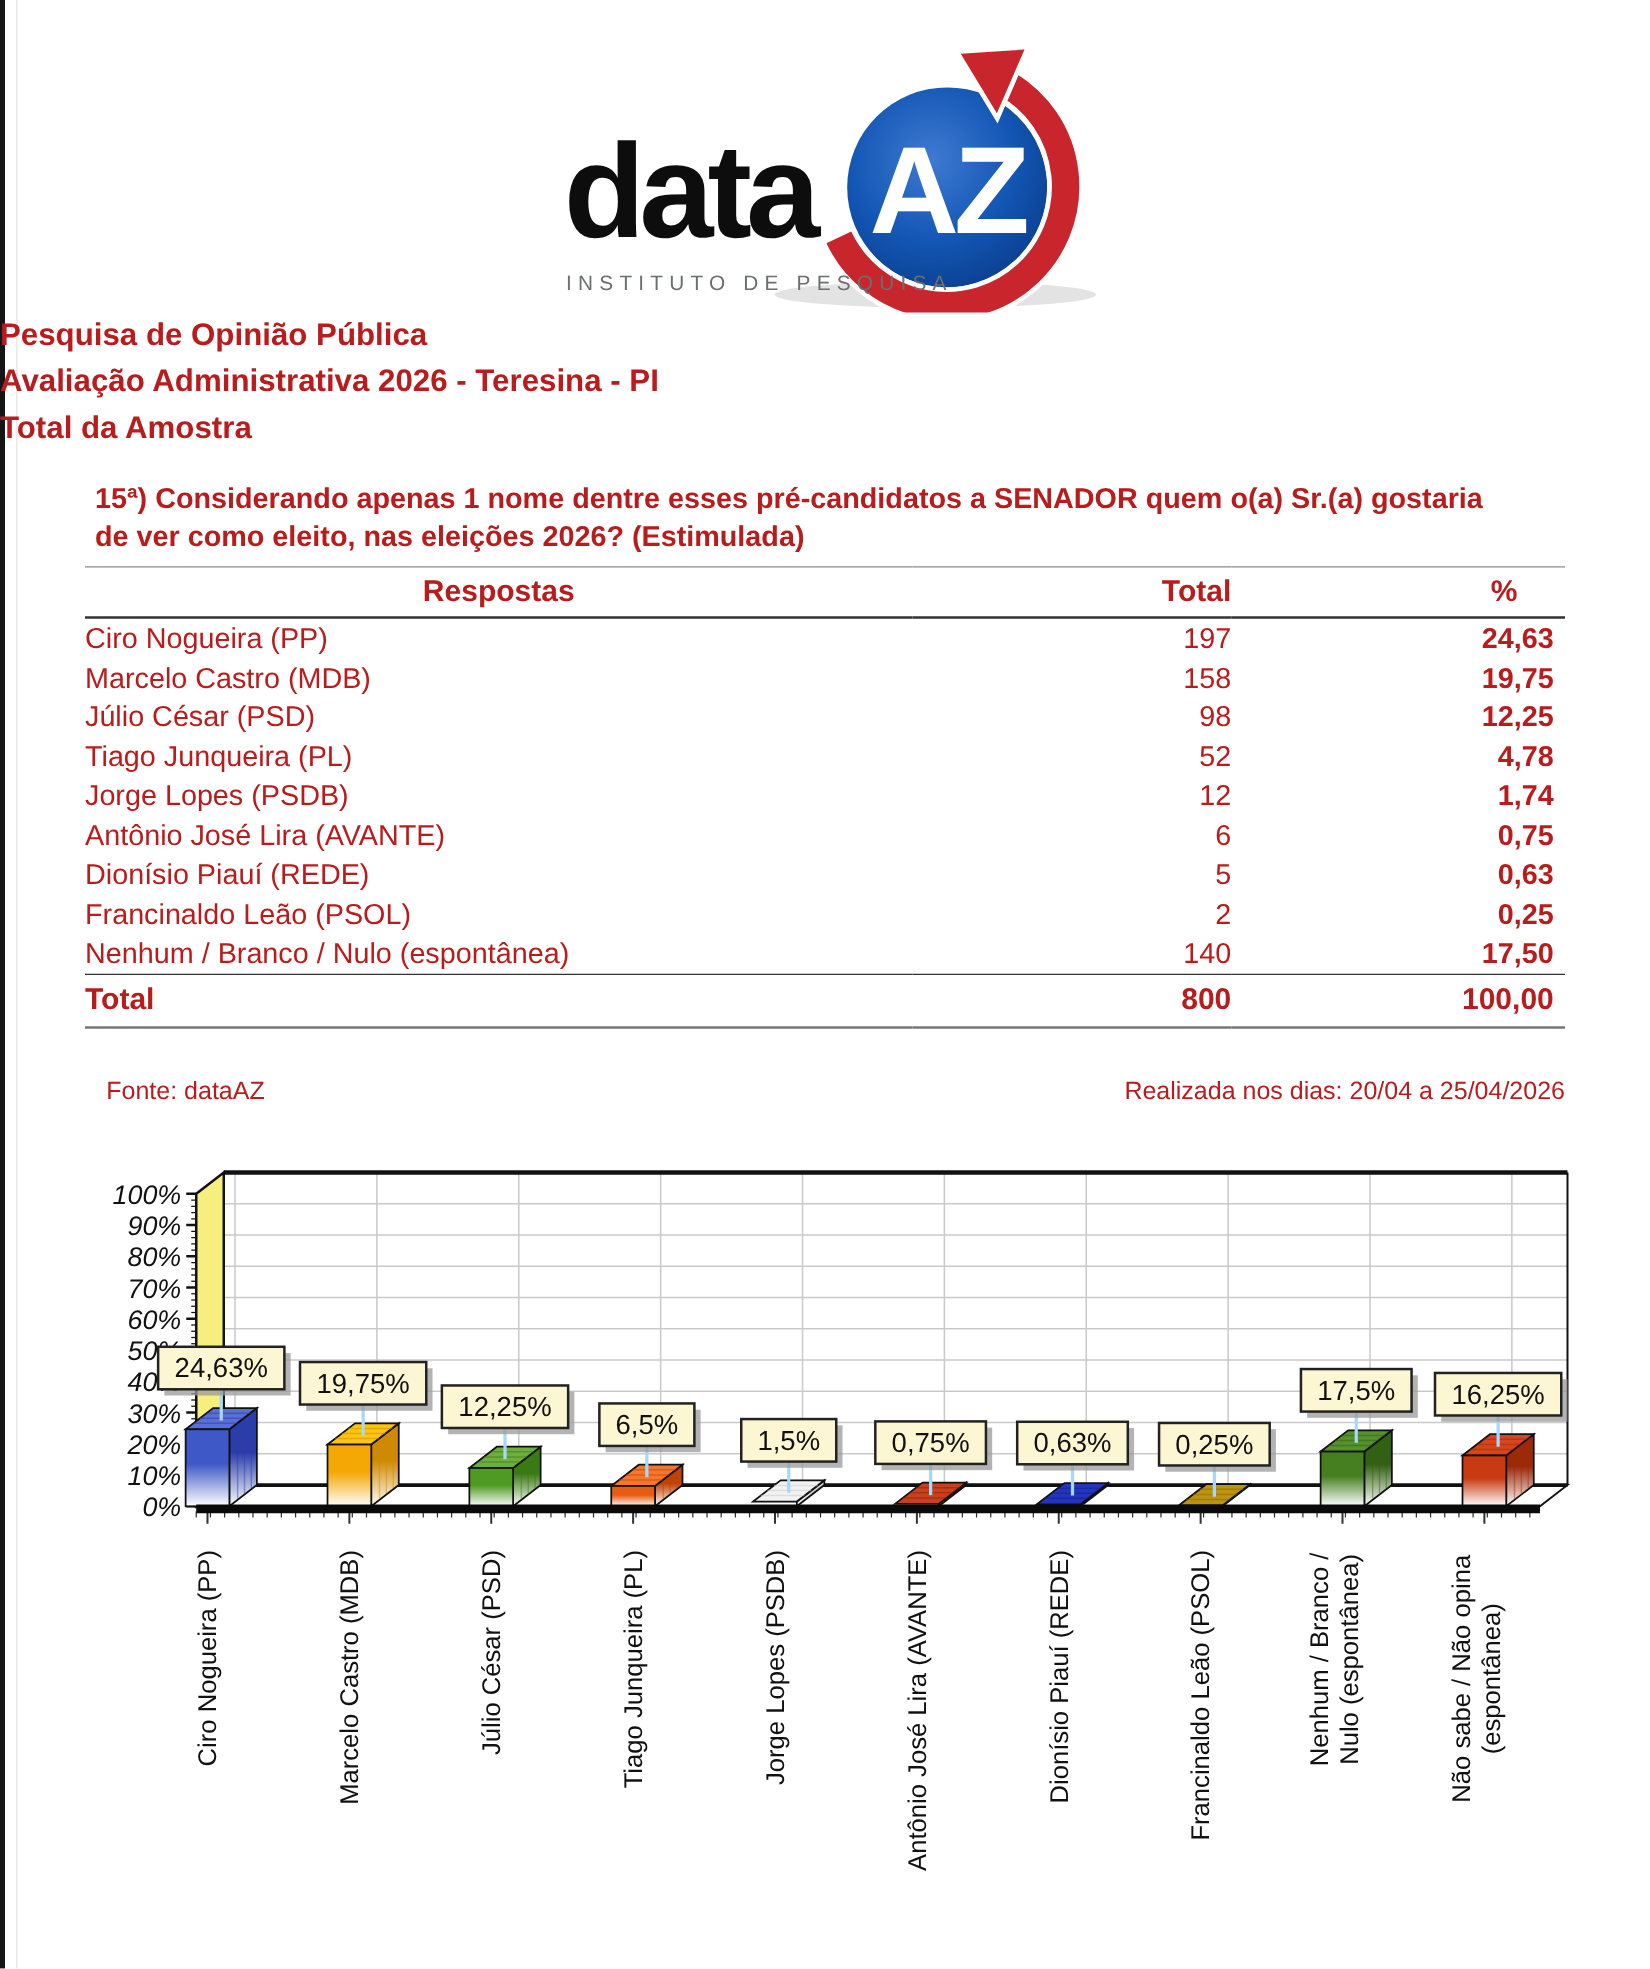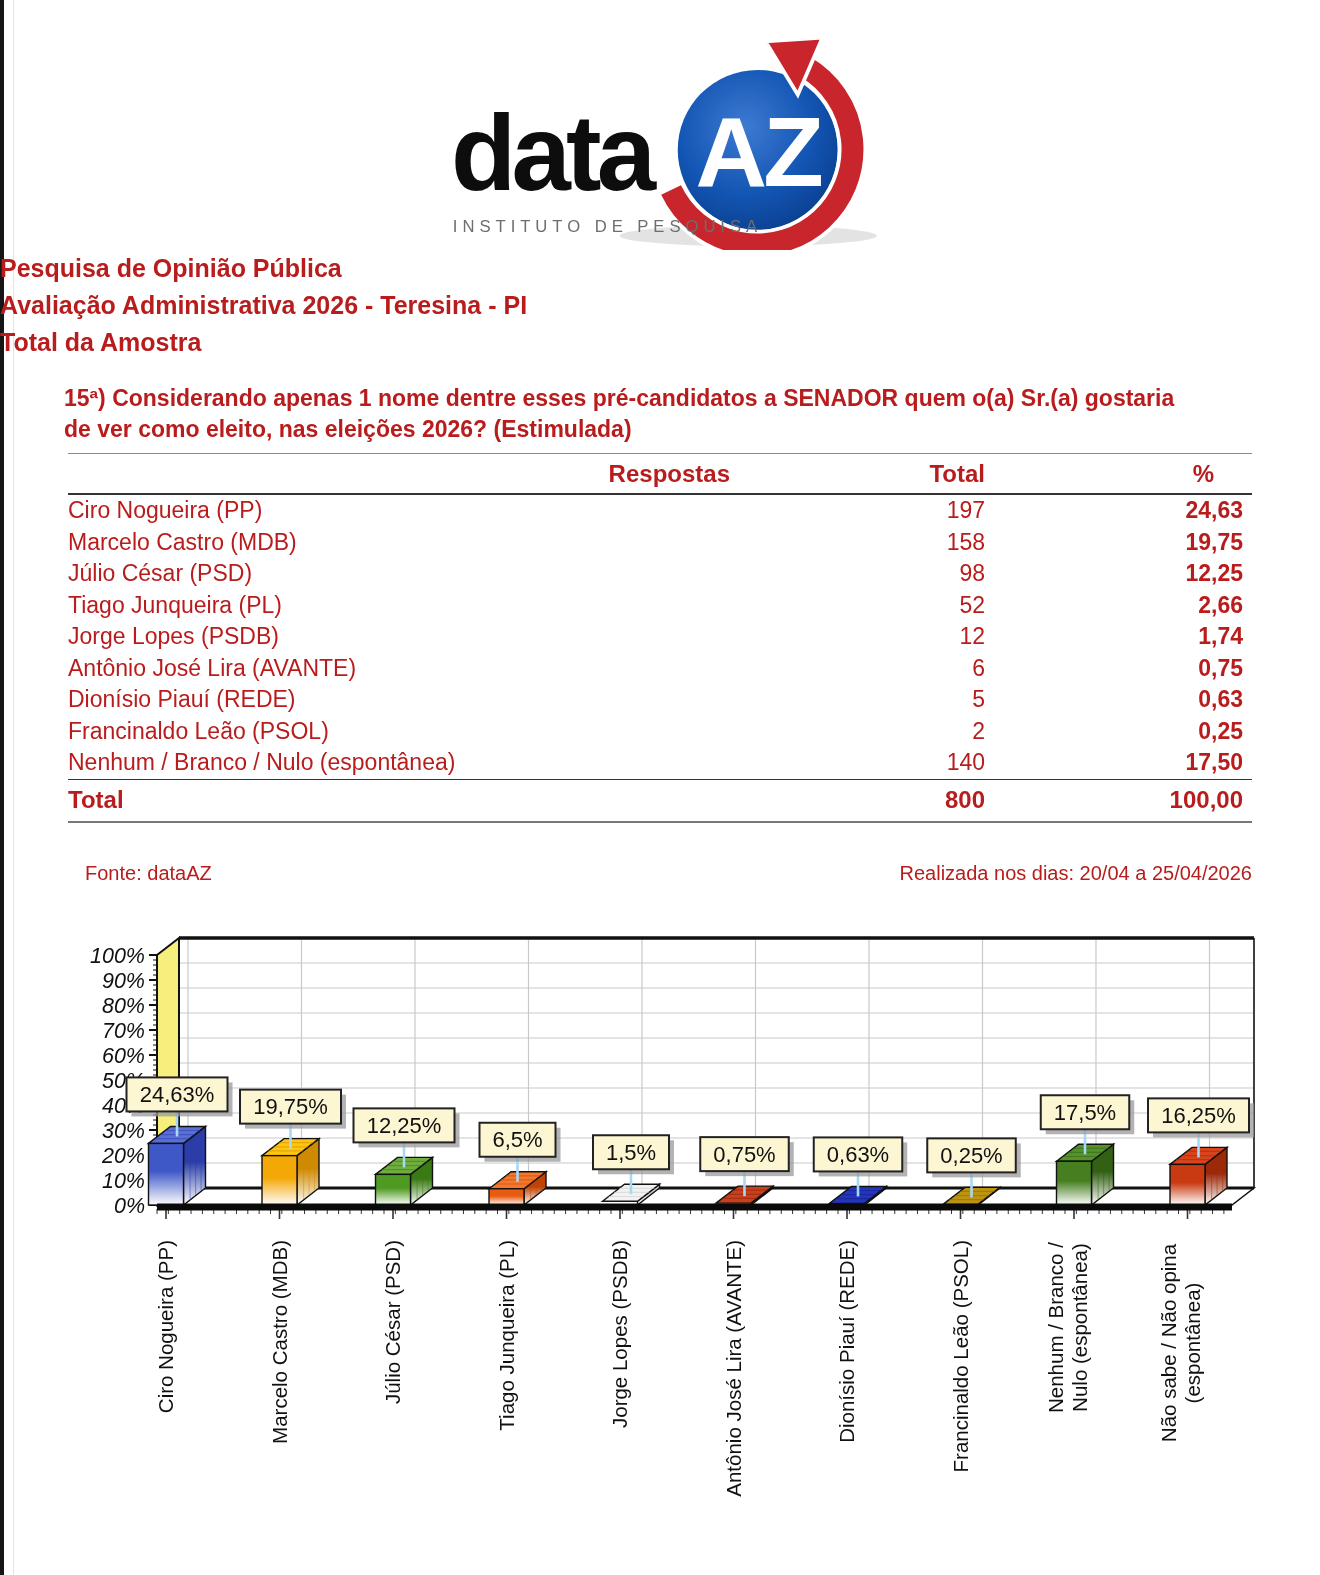--- a/index.html
+++ b/index.html
@@ -3,26 +3,26 @@
 <meta charset="utf-8">
 <style>
   html,body{margin:0;padding:0;background:#ffffff;}
   .page{position:relative;width:1320px;height:1575px;background:#fff;overflow:hidden;
         font-family:"Liberation Sans",sans-serif;color:#b91c1c;}
   .edge-left{position:absolute;left:0;top:0;width:4px;height:100%;background:#151515;}
   .edge-left2{position:absolute;left:13px;top:0;width:1px;height:100%;background:#e3e3e3;}
   .logo-wrap{position:absolute;left:440px;top:28px;width:445px;height:222px;}
   .titles{position:absolute;left:0;top:250px;width:1320px;}
   .titles div{font-weight:bold;font-size:25px;line-height:37px;}
-  .question{position:absolute;left:64px;top:383px;width:1140px;font-weight:bold;
+  .question{position:absolute;left:76px;top:383px;width:1140px;font-weight:bold;
             font-size:23px;line-height:31px;}
   .tablebox{position:absolute;left:68px;top:453px;width:1184px;}
   table.res{border-collapse:collapse;width:100%;font-size:23px;}
   table.res th,table.res td{padding:0;font-weight:normal;white-space:nowrap;}
-  tr.hdr th{font-weight:bold;font-size:24px;height:39px;text-align:right;vertical-align:middle;
+  tr.hdr th{font-weight:bold;font-size:24px;height:39px;text-align:center;vertical-align:middle;
             border-top:1.5px solid #8a8a8a;border-bottom:2px solid #333;}
   tr.hdr th.c2{text-align:right;}
   tr.hdr th.c3{text-align:right;padding-right:38px;}
   tr.body td{height:31.5px;vertical-align:middle;}
   tr.body td.c2{text-align:right;}
   tr.body td.c3{text-align:right;padding-right:9px;font-weight:bold;}
   tr.tot td{height:41px;font-weight:bold;font-size:24px;vertical-align:middle;
             border-top:1.6px solid #333;border-bottom:2.5px solid #777;}
   tr.tot td.c2{text-align:right;}
   tr.tot td.c3{text-align:right;padding-right:9px;}
@@ -89,21 +89,21 @@
             <td class="c3">19,75</td>
           </tr>
           <tr class="body">
             <td class="c1">Júlio César (PSD)</td>
             <td class="c2">98</td>
             <td class="c3">12,25</td>
           </tr>
           <tr class="body">
             <td class="c1">Tiago Junqueira (PL)</td>
             <td class="c2">52</td>
-            <td class="c3">2,66</td>
+            <td class="c3">4,78</td>
           </tr>
           <tr class="body">
             <td class="c1">Jorge Lopes (PSDB)</td>
             <td class="c2">12</td>
             <td class="c3">1,74</td>
           </tr>
           <tr class="body">
             <td class="c1">Antônio José Lira (AVANTE)</td>
             <td class="c2">6</td>
             <td class="c3">0,75</td>

